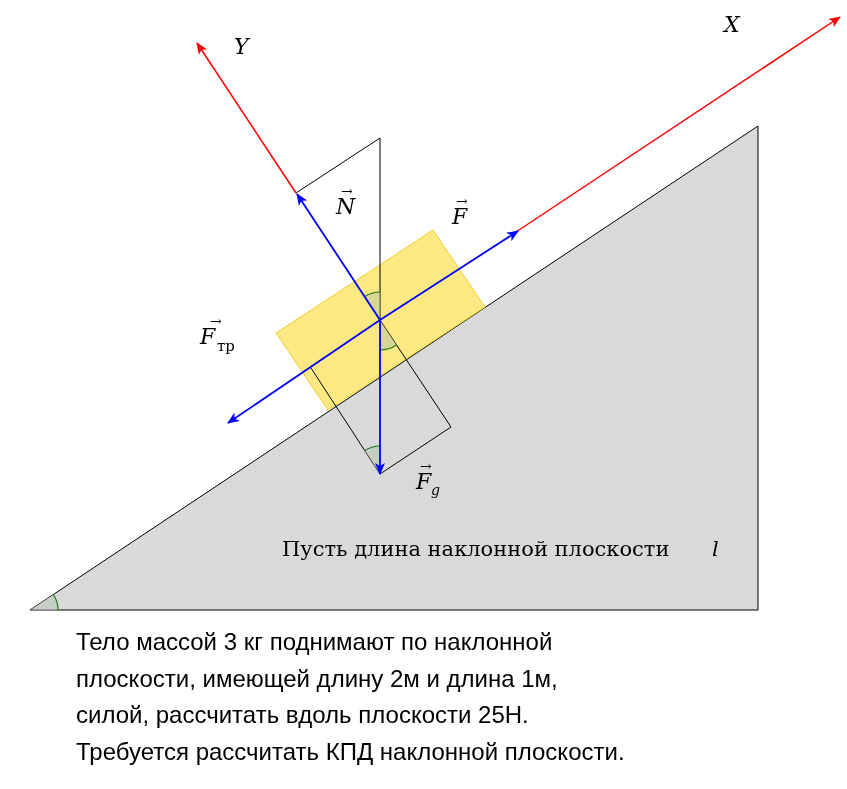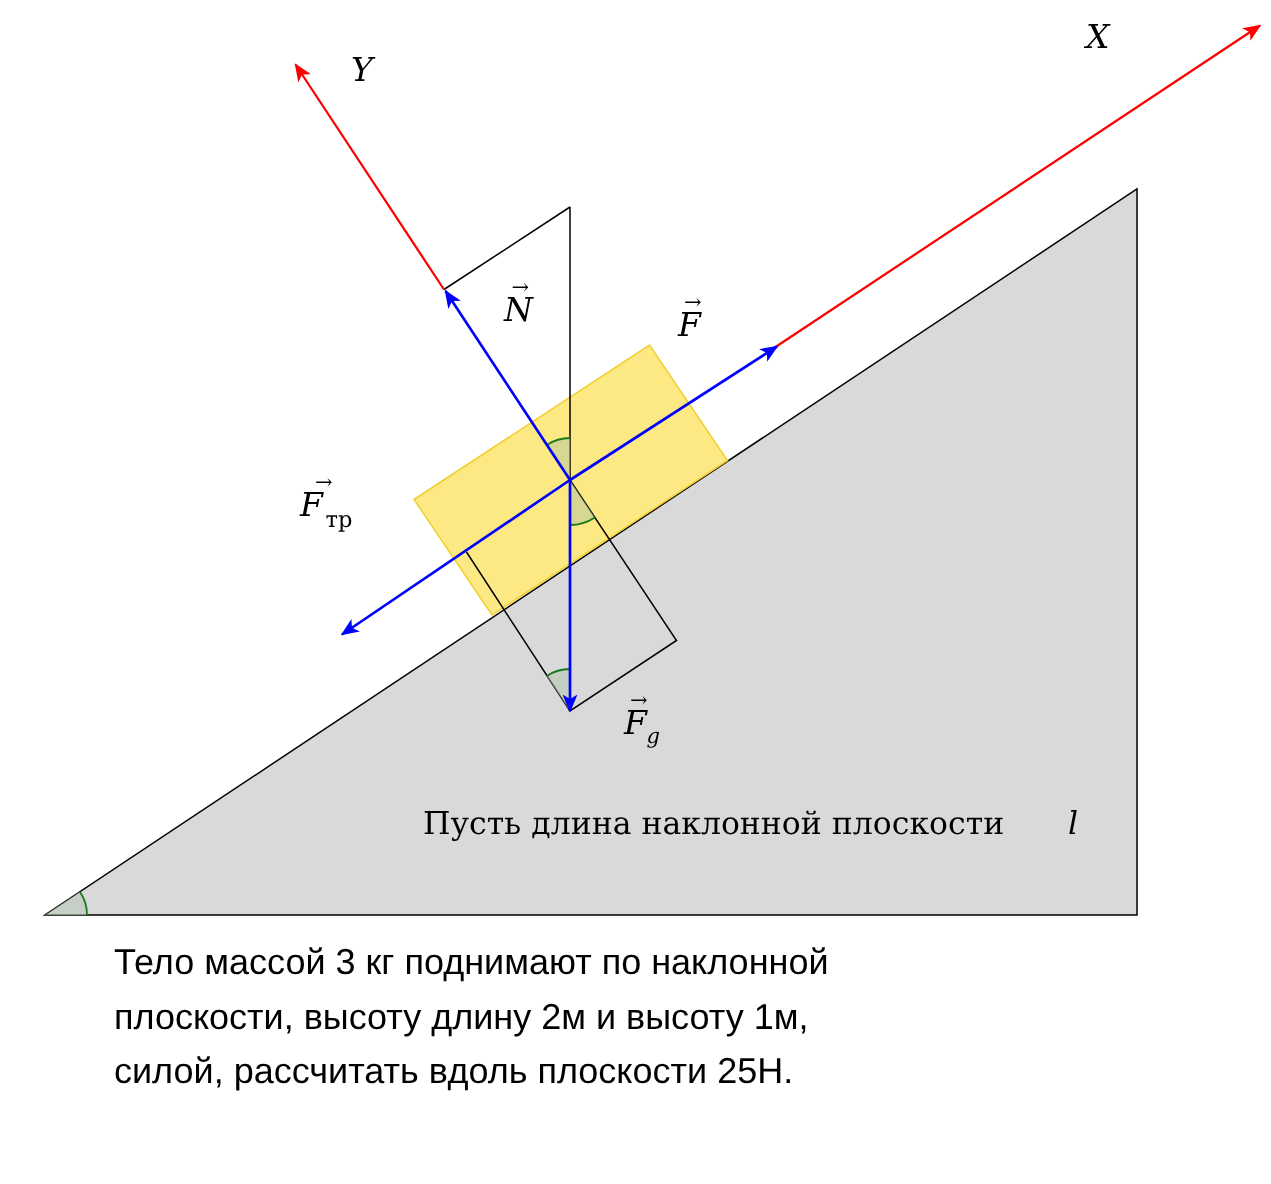--- a/index.html
+++ b/index.html
@@ -76,15 +76,16 @@
   </g>
 
   <g>
     <text class="serif" x="282" y="556" font-size="21">Пусть длина наклонной плоскости</text>
     <text class="math" x="712" y="556" font-size="21">l</text>
   </g>
 </svg>
 
 <div id="problem">
   <div>Тело массой 3 кг поднимают по наклонной</div>
-  <div>плоскости, высоту длину 2м и высоту 1м,</div>
+  <div>плоскости, имеющей длину 2м и длина 1м,</div>
   <div>силой, рассчитать вдоль плоскости 25Н.</div>
+  <div>Требуется рассчитать КПД наклонной плоскости.</div>
 </div>
 
 </body></html>

